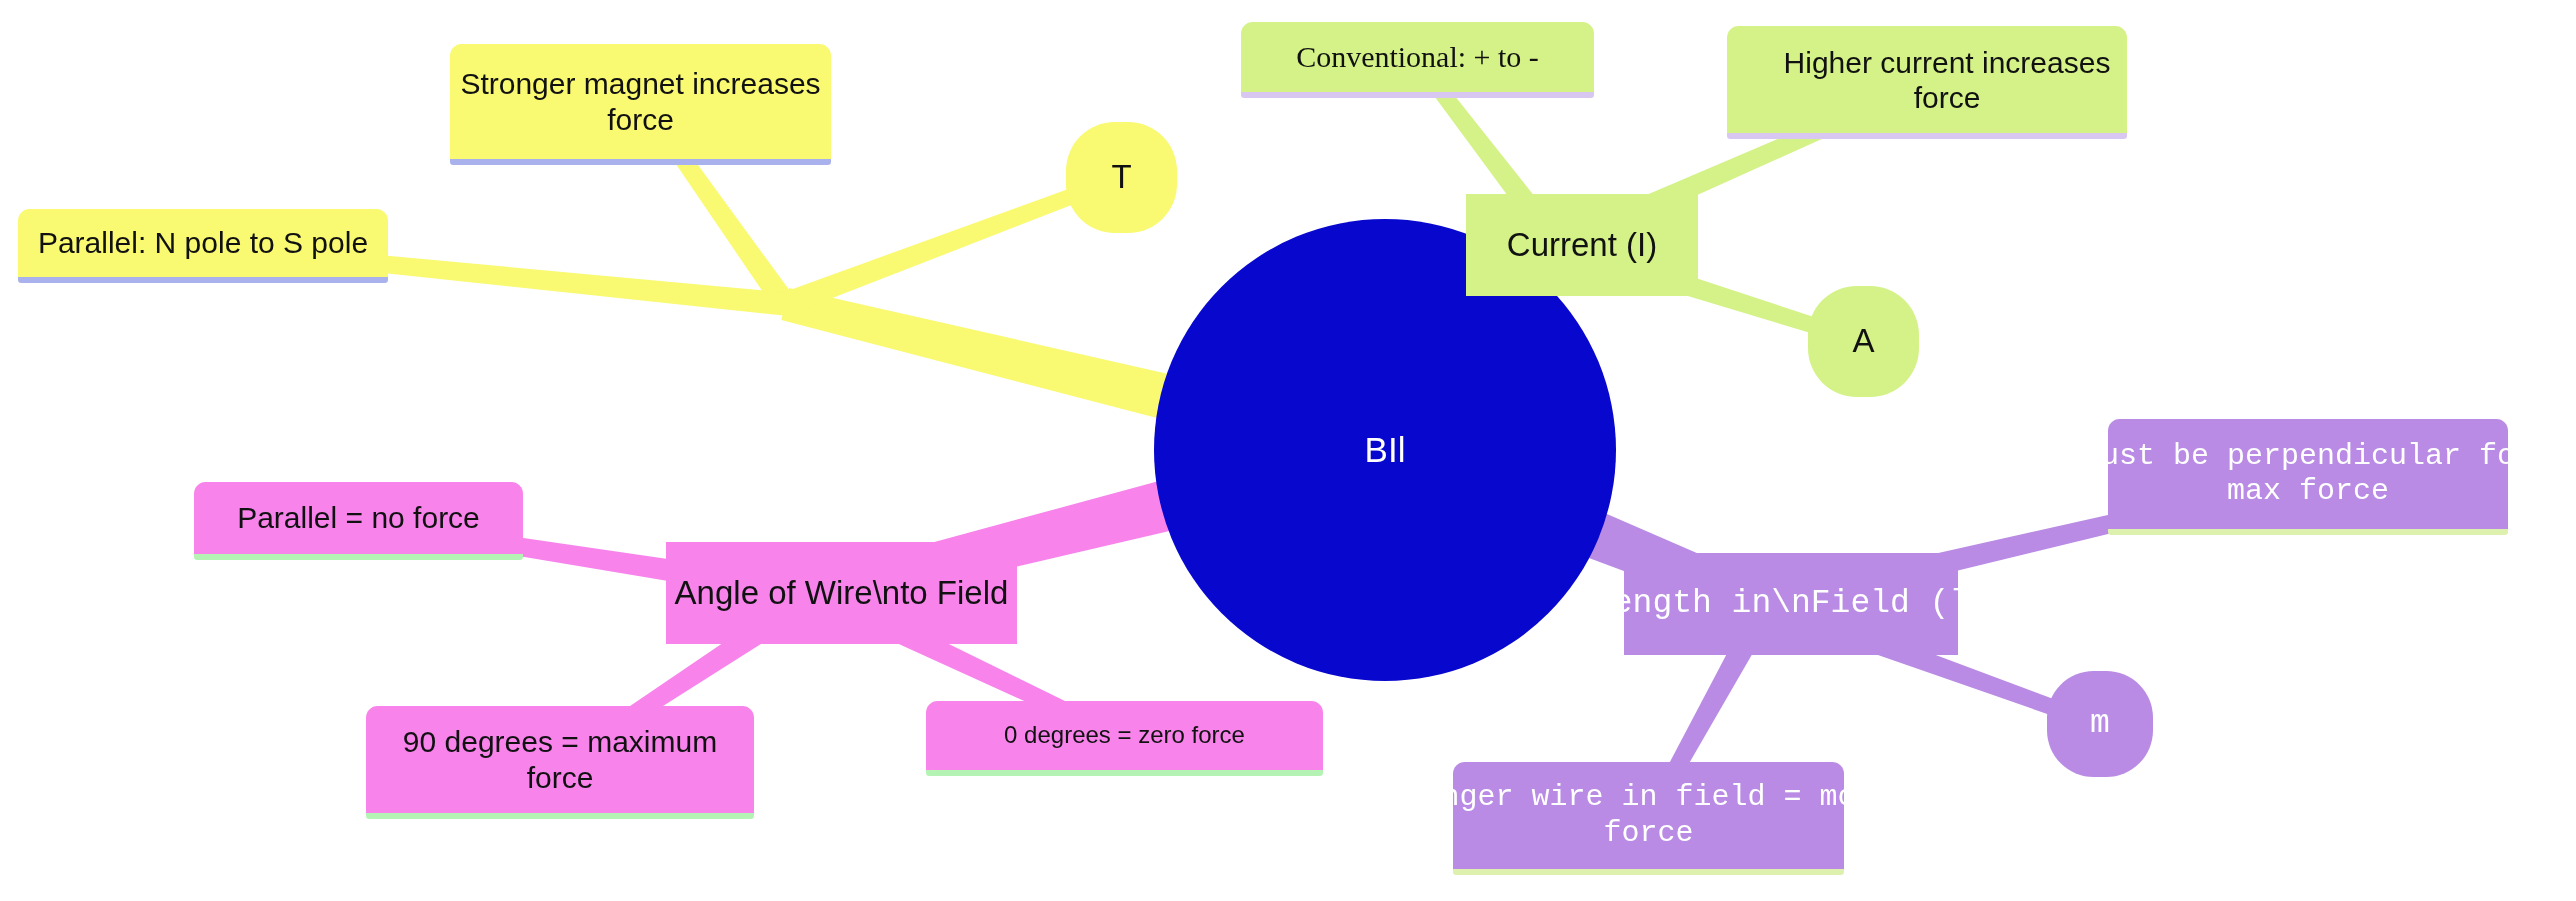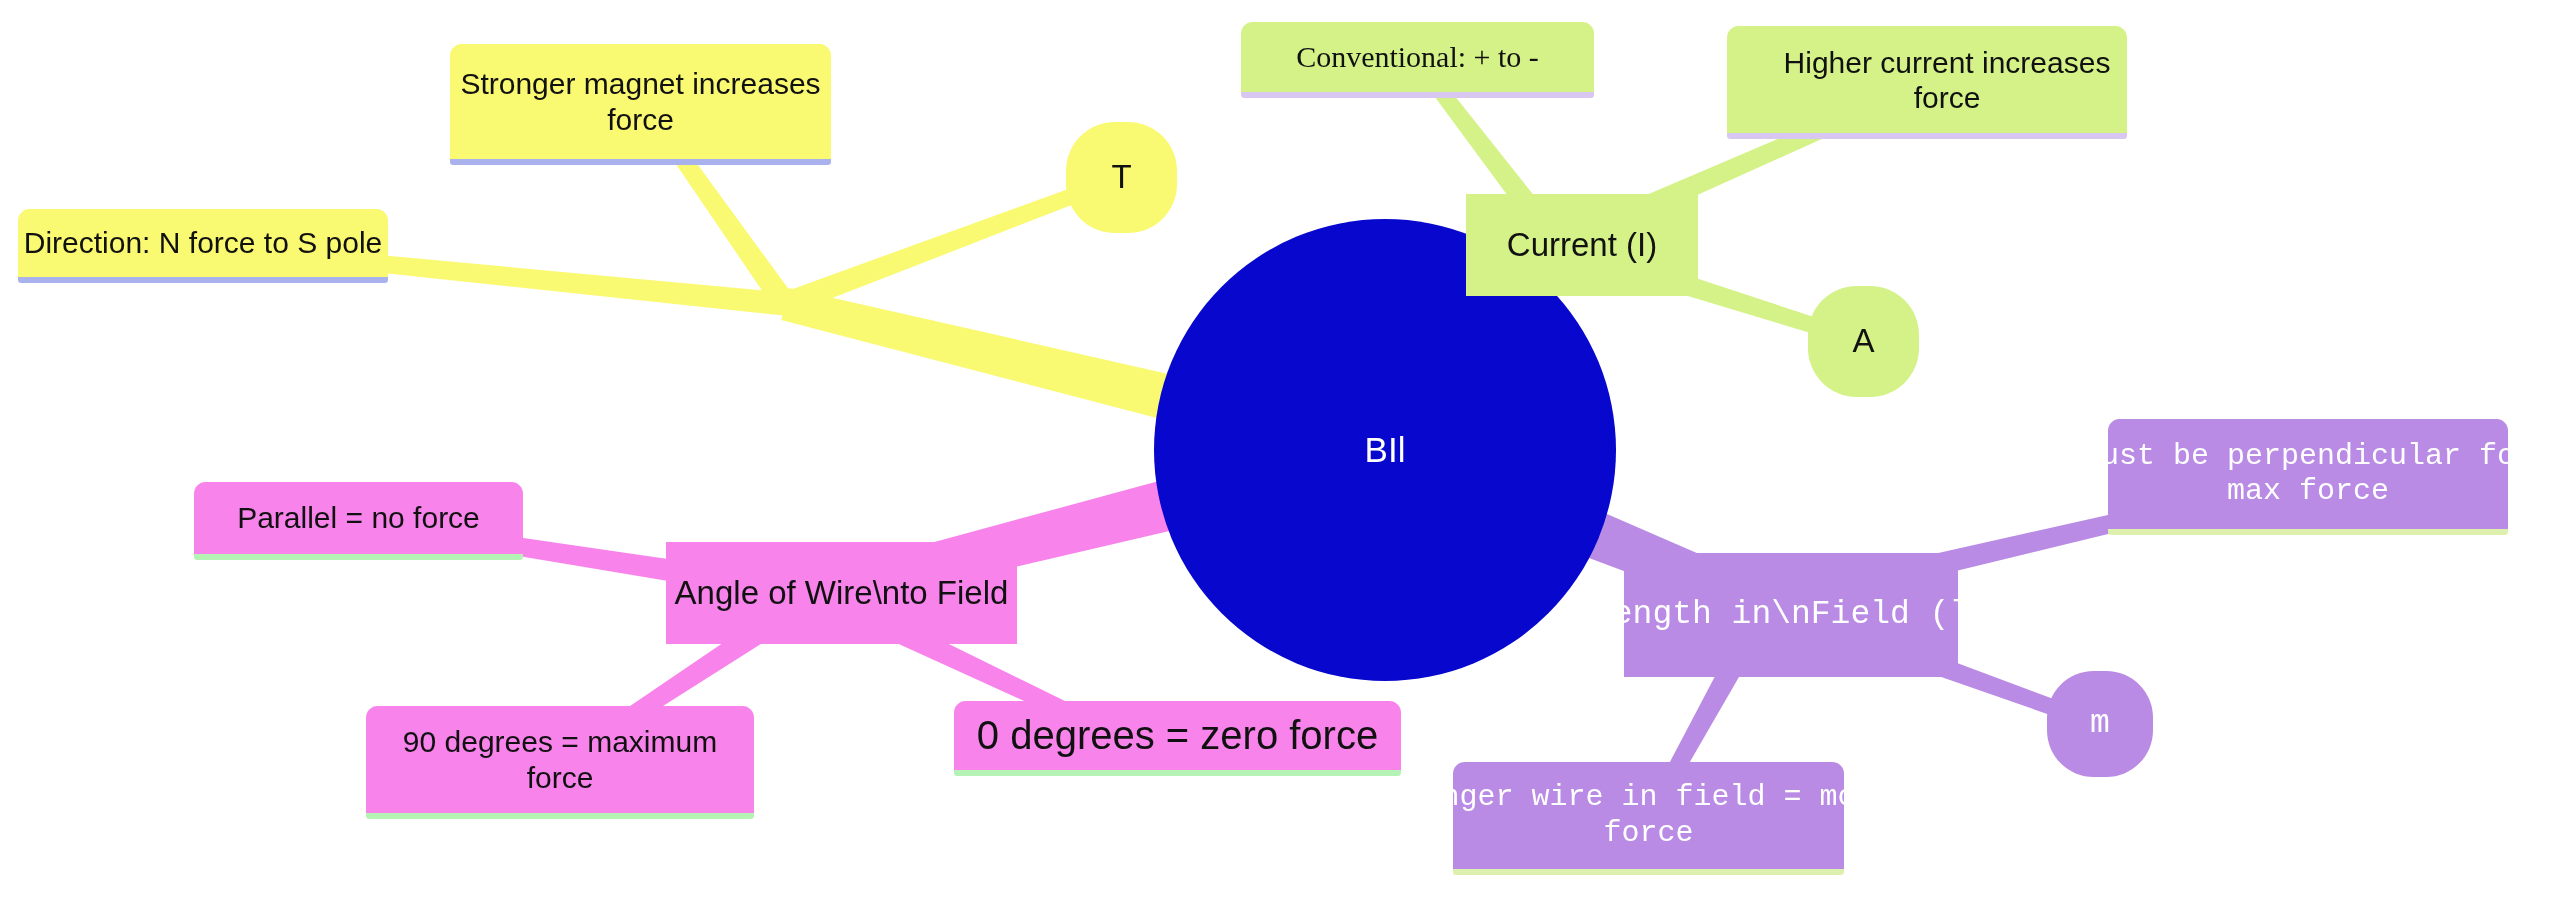--- a/index.html
+++ b/index.html
@@ -60,21 +60,21 @@
     </svg>
   <div id="nodes">
       <div class="node root-circle sec-root" style="left: 1154px; top: 219px; width: 462px; height: 462px; font-size: 35px;">
         <span class="line">BIl</span>
       </div>
       <div class="node leaf sec-yellow underlined" style="left: 450px; top: 44px; width: 381px; height: 121px; font-size: 30px; text-align: right;">
         <span class="line">Stronger magnet increases</span>
         <span class="line">force</span>
       </div>
       <div class="node leaf sec-yellow underlined" style="left: 18px; top: 209px; width: 370px; height: 74px; font-size: 30px;">
-        <span class="line">Direction: N force to S pole</span>
+        <span class="line">Parallel: N pole to S pole</span>
       </div>
       <div class="node circle sec-yellow" style="left: 1066px; top: 122px; width: 111px; height: 111px; font-size: 33px;">
         <span class="line">T</span>
       </div>
       <div class="node rect sec-green" style="left: 1442px; top: 194px; width: 232px; height: 102px; font-size: 33px;">
         <span class="line">Current (I)</span>
       </div>
       <div class="node leaf sec-green underlined" style="left: 1241px; top: 22px; width: 353px; height: 76px; font-size: 30px; font-family: Liberation Serif, serif;">
         <span class="line">Conventional: + to -</span>
       </div>
@@ -88,24 +88,24 @@
       <div class="node rect sec-pink" style="left: 642px; top: 542px; width: 351px; height: 102px; font-size: 33px;">
         <span class="line">Angle of Wire\nto Field</span>
       </div>
       <div class="node leaf sec-pink underlined" style="left: 194px; top: 482px; width: 329px; height: 78px; font-size: 30px;">
         <span class="line">Parallel = no force</span>
       </div>
       <div class="node leaf sec-pink underlined" style="left: 366px; top: 706px; width: 388px; height: 113px; font-size: 30px;">
         <span class="line">90 degrees = maximum</span>
         <span class="line">force</span>
       </div>
-      <div class="node leaf sec-pink underlined" style="left: 954px; top: 701px; width: 447px; height: 75px; font-size: 40px;">
+      <div class="node leaf sec-pink underlined" style="left: 926px; top: 701px; width: 397px; height: 75px; font-size: 24px;">
         <span class="line">0 degrees = zero force</span>
       </div>
-      <div class="node rect sec-purple" style="left: 1600px; top: 553px; width: 334px; height: 124px; font-size: 33px;">
+      <div class="node rect sec-purple" style="left: 1600px; top: 553px; width: 334px; height: 102px; font-size: 33px;">
         <span class="line">Length in\nField (l)</span>
       </div>
       <div class="node leaf sec-purple underlined" style="left: 2108px; top: 419px; width: 400px; height: 116px; font-size: 30px;">
         <span class="line">Must be perpendicular for</span>
         <span class="line">max force</span>
       </div>
       <div class="node leaf sec-purple underlined" style="left: 1453px; top: 762px; width: 391px; height: 113px; font-size: 30px;">
         <span class="line">Longer wire in field = more</span>
         <span class="line">force</span>
       </div>

